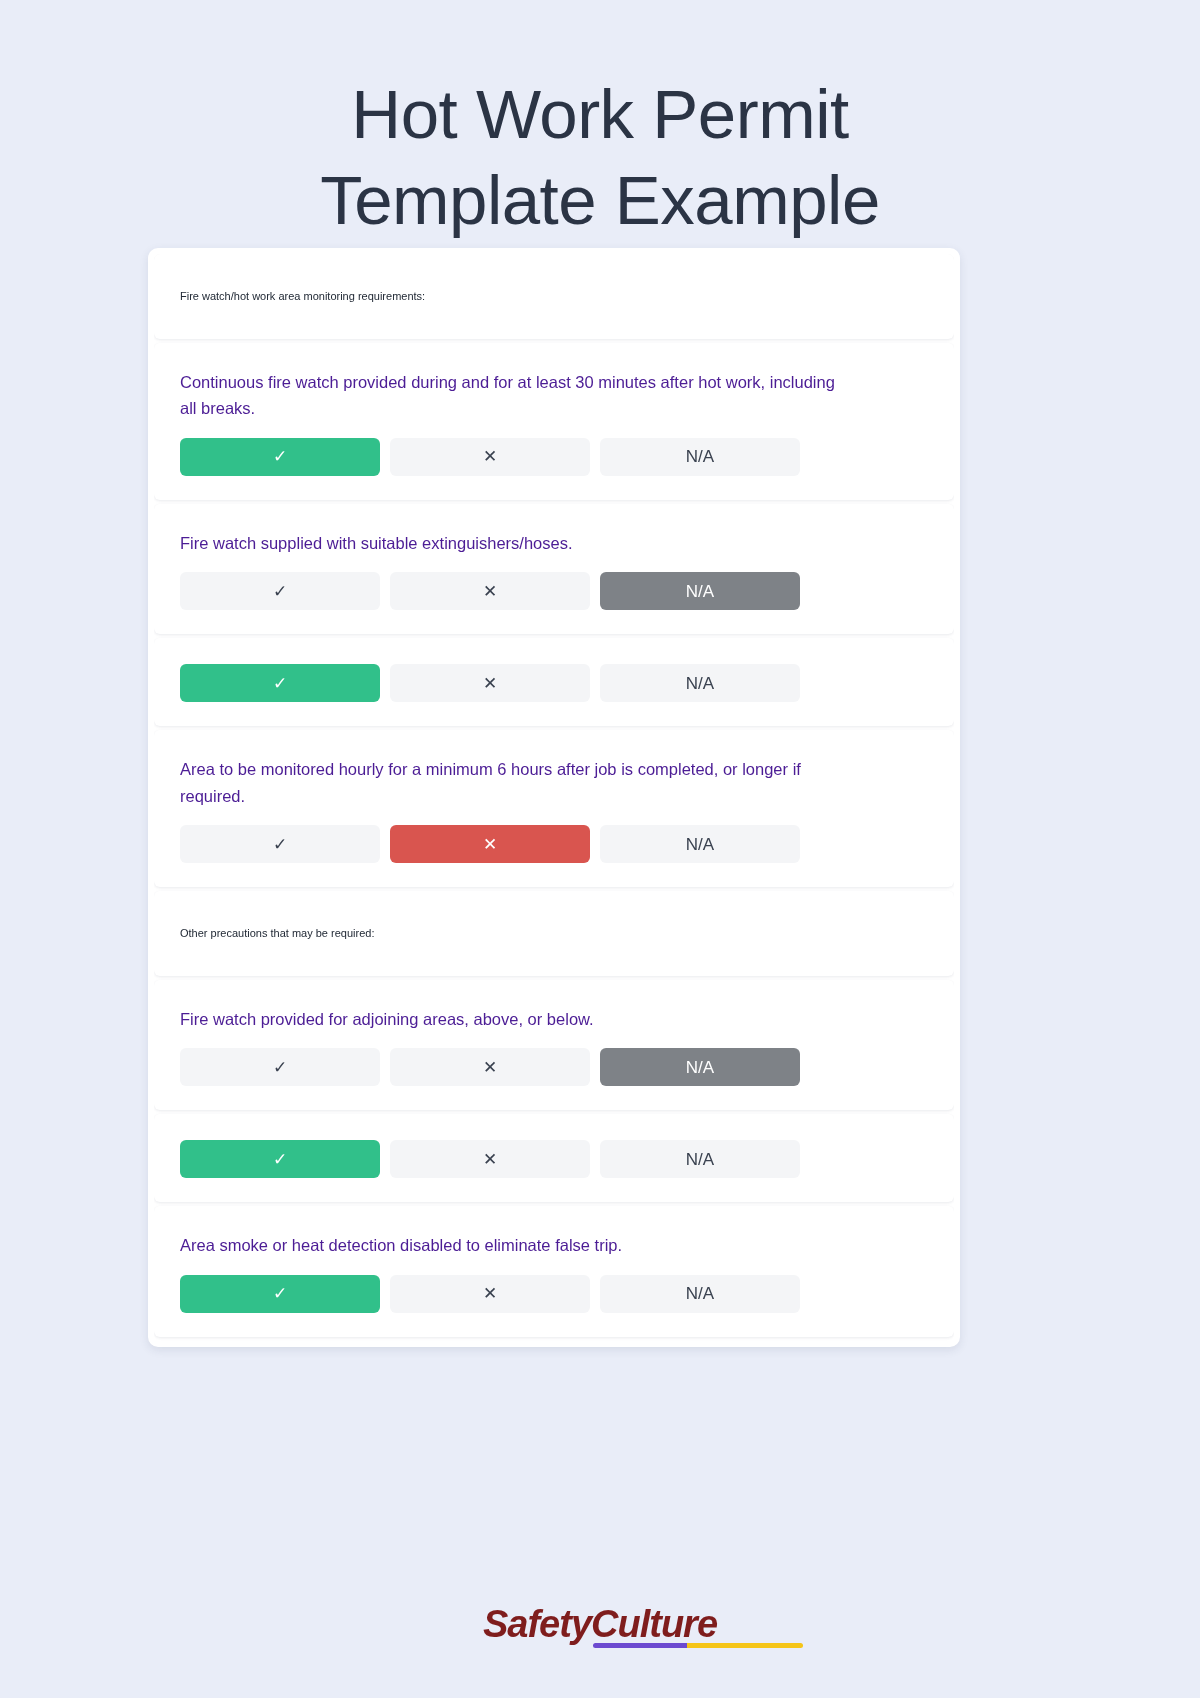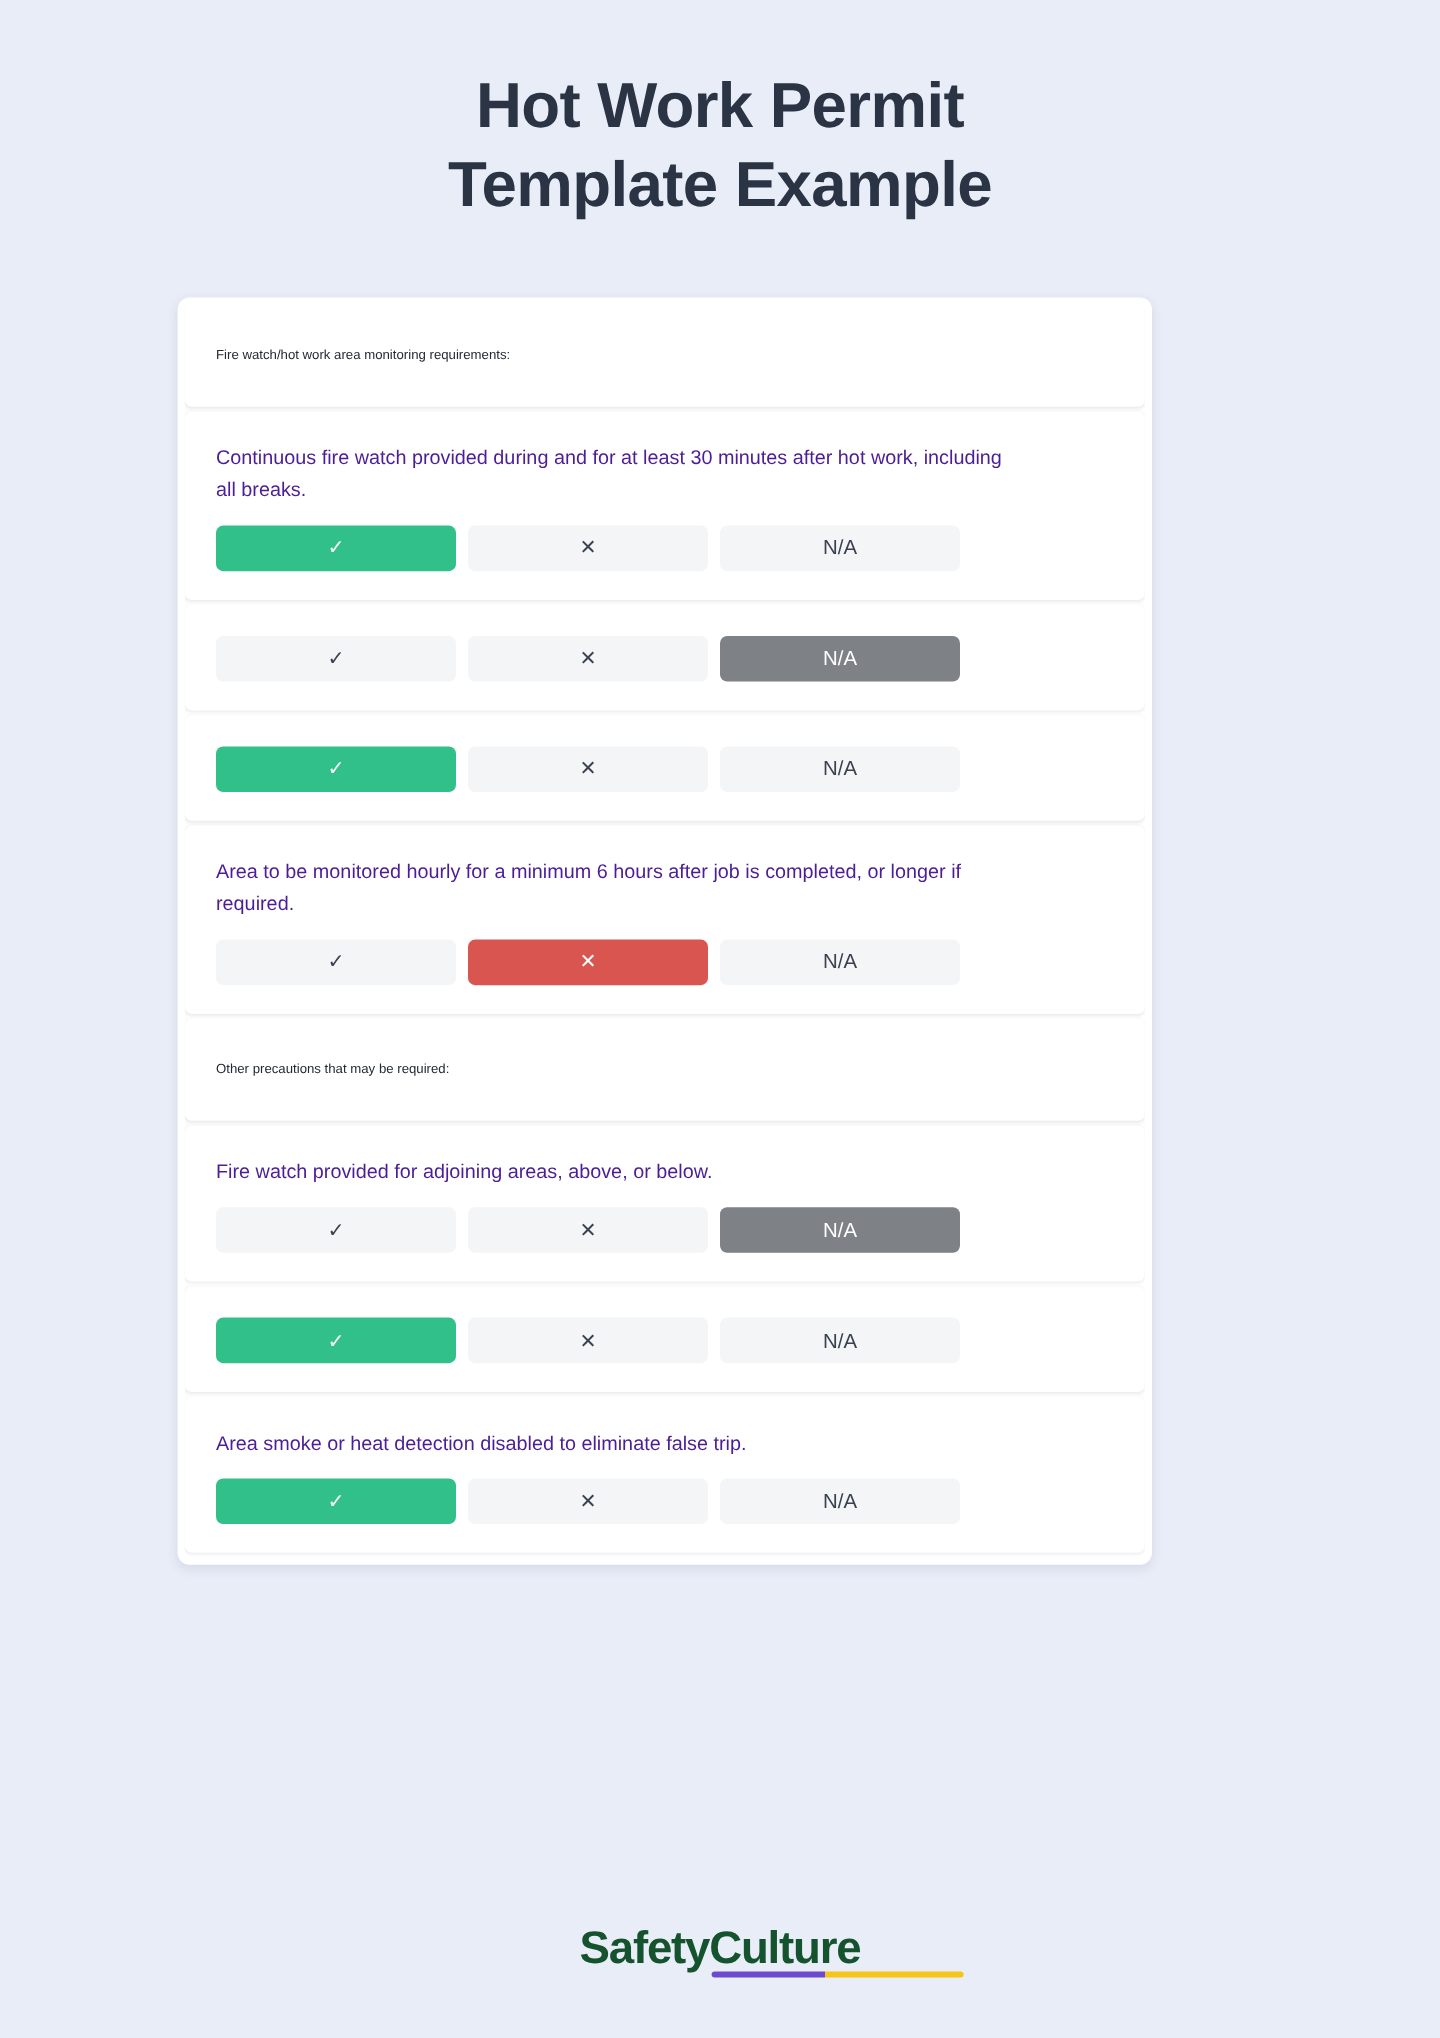--- a/index.html
+++ b/index.html
@@ -14,25 +14,25 @@
   .page {
     width: 1200px;
     height: 1698px;
     position: relative;
     background: #e9edf8;
     overflow: hidden;
   }
   .title {
     text-align: center;
     color: #2b3445;
-    font-size: 53px;
-    font-weight: bold;
+    font-size: 69px;
+    font-weight: normal;
     line-height: 1.25;
     letter-spacing: -0.5px;
-    padding-top: 56px;
+    padding-top: 72px;
     margin: 0 auto;
     width: 900px;
   }
   .card-outer {
     position: absolute;
     left: 148px;
     top: 248px;
     width: 812px;
     background: #ffffff;
     border-radius: 10px;
@@ -104,21 +104,22 @@
     left: 0;
     bottom: 52px;
     width: 1200px;
     text-align: center;
   }
   .logo {
     display: inline-block;
     position: relative;
     font-size: 38px;
     font-weight: bold;
-    color: #14532d;
+    font-style: italic;
+    color: #7f1d1d;
     letter-spacing: -1px;
   }
   .logo .underline {
     position: absolute;
     left: 110px;
     bottom: -2px;
     width: 210px;
     height: 5px;
     background: linear-gradient(to right, #6c4ad0 0%, #6c4ad0 45%, #f5c518 45%, #f5c518 100%);
     border-radius: 3px;
@@ -147,20 +148,21 @@
             </button>
             <button class="choice">
               <span class="glyph">✕</span>
             </button>
             <button class="choice">
               <span class="glyph">N/A</span>
             </button>
           </div>
         </div>
         <div class="section">
+          <div class="question">Fire watch supplied with suitable extinguishers/hoses.</div>
           <div class="choices">
             <button class="choice">
               <span class="glyph">✓</span>
             </button>
             <button class="choice">
               <span class="glyph">✕</span>
             </button>
             <button class="choice sel-na">
               <span class="glyph">N/A</span>
             </button>

